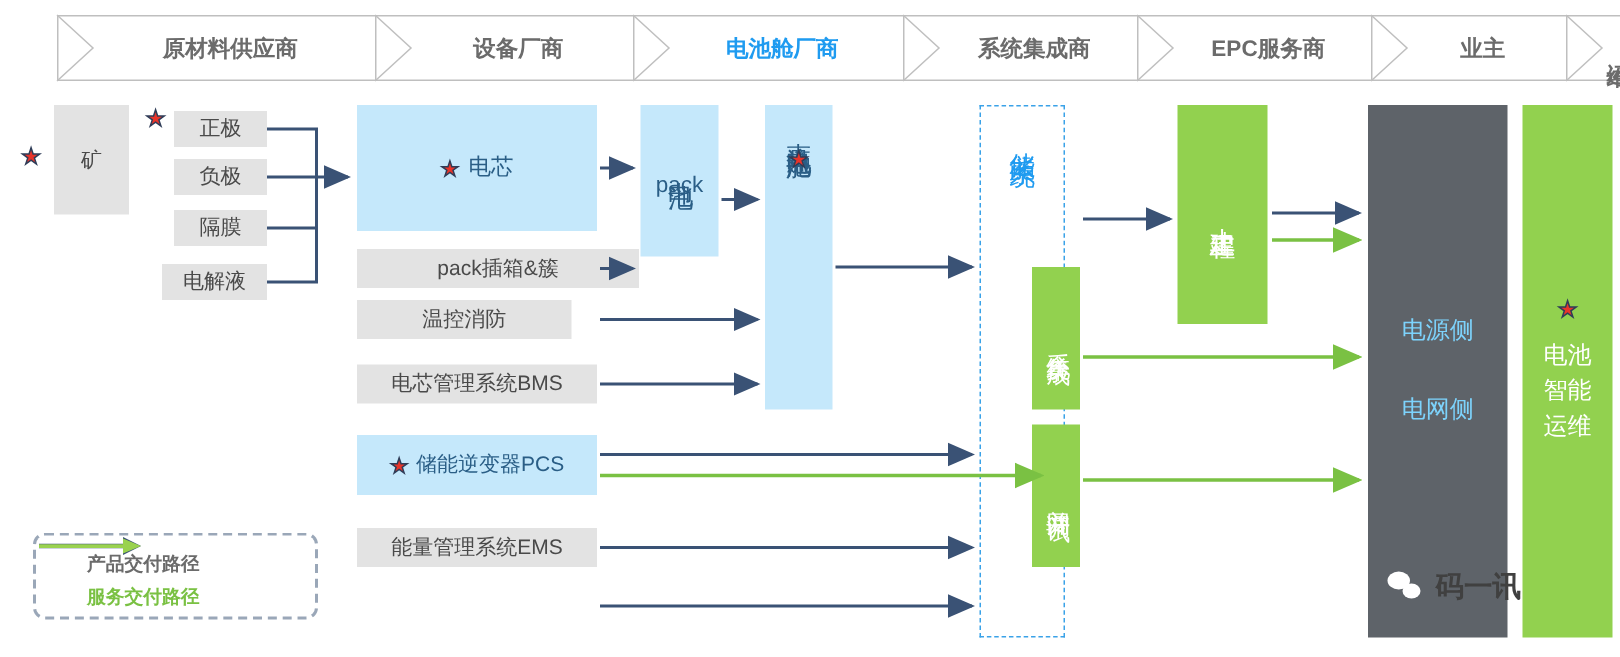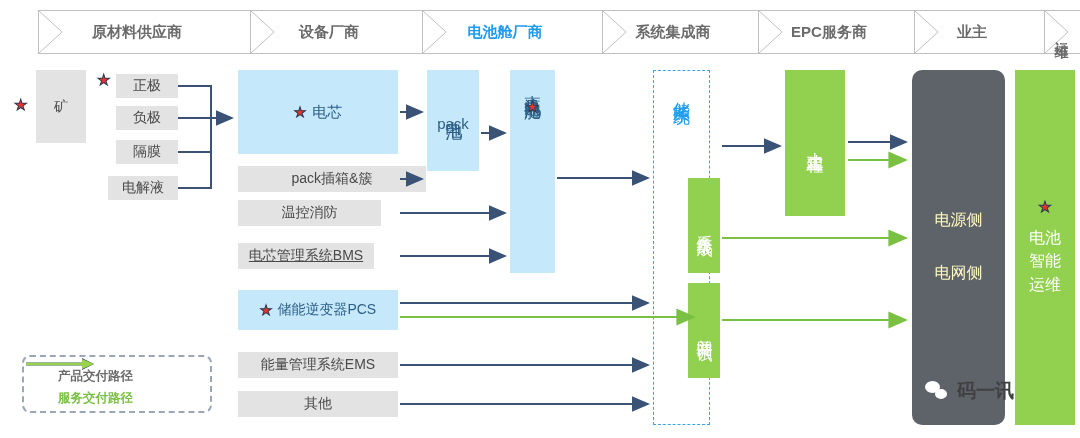--- a/index.html
+++ b/index.html
@@ -1,35 +1,35 @@
 <!DOCTYPE html>
 <html><head>
 <meta charset="utf-8">
 <style>
   html,body{margin:0;padding:0;background:#ffffff;}
   body{width:1080px;height:438px;position:relative;overflow:hidden;
        font-family:"Liberation Sans","DejaVu Sans",sans-serif;color:#595959;}
   .stage{position:absolute;left:0;top:0;width:1080px;height:438px;}
   .abs{position:absolute;box-sizing:border-box;}
-  .chev-wrap{position:absolute;height:44px;}
+  .chev-wrap{position:absolute;height:44px;padding-left:33px;}
   .chev-body{position:absolute;inset:0;background:#fff;
              border-top:1px solid #bfbfbf;border-bottom:1px solid #bfbfbf;border-left:1px solid #bfbfbf;}
   .chev-arrowline{position:absolute;right:-1px;top:0;width:26px;height:44px;}
   .chev-txt{position:absolute;inset:0;display:flex;align-items:center;justify-content:center;
             font-weight:bold;font-size:15px;color:#6b6b6b;padding-right:14px;}
   .chev-txt.blue{color:#1f9bf0;}
   .chev-txt.vert{writing-mode:vertical-rl;text-orientation:upright;letter-spacing:1px;padding-right:0;font-size:14px;}
 
   
   .box{display:flex;align-items:center;justify-content:center;text-align:center;
        font-size:14px;line-height:1.25;}
   .gray{background:#e3e3e3;color:#4a4a4a;}
   .lblue{background:#c5e8fb;color:#2a5e86;}
   .green{background:#92d14f;color:#ffffff;}
-  .dgray{background:#5e6369;color:#fef9c3;border-radius:10px;}
+  .dgray{background:#5e6369;color:#7dd3fc;}
   .vtext{writing-mode:vertical-rl;text-orientation:upright;letter-spacing:2px;}
 
   .star{color:#e8342a;font-size:15px;line-height:1;
         text-shadow:0 0 0 #2f3d58;-webkit-text-stroke:1px #2f3d58;}
   .star.sm{font-size:14px;}
 
   svg{position:absolute;left:0;top:0;overflow:visible;}
 
   .legend{border:2px dashed #9aa7b8;border-radius:8px;background:#fff;}
   .legend-row{display:flex;align-items:center;height:22px;}
@@ -127,32 +127,29 @@
   <div class="abs box lblue" style="left:238px;top:70px;width:160px;height:84px;font-size:15px;">
     <span class="star sm" style="margin-right:6px;">★</span>
     <span>电芯</span>
   </div>
   <div class="abs box gray" style="left:238px;top:166px;width:188px;height:26px;">
     <span>pack插箱&amp;簇</span>
   </div>
   <div class="abs box gray" style="left:238px;top:200px;width:143px;height:26px;">
     <span>温控消防</span>
   </div>
-  <div class="abs box gray" style="left:238px;top:243px;width:136px;height:26px;text-decoration:underline;">
+  <div class="abs box gray" style="left:238px;top:243px;width:160px;height:26px;">
     <span>电芯管理系统BMS</span>
   </div>
   <div class="abs box lblue" style="left:238px;top:290px;width:160px;height:40px;">
     <span class="star sm" style="margin-right:5px;">★</span>
     <span>储能逆变器PCS</span>
   </div>
   <div class="abs box gray" style="left:238px;top:352px;width:160px;height:26px;">
     <span>能量管理系统EMS</span>
-  </div>
-  <div class="abs box gray" style="left:238px;top:391px;width:160px;height:26px;">
-    <span>其他</span>
   </div>
 
   <div class="abs lblue" style="left:427px;top:70px;width:52px;height:101px;display:flex;flex-direction:column;
               align-items:center;justify-content:center;font-size:17px;line-height:1.2;">
     <span class="vtext">电池</span>
     <span style="font-size:15px;margin-top:3px;">pack</span>
   </div>
 
   <div class="abs lblue" style="left:510px;top:70px;width:45px;height:203px;display:flex;flex-direction:column;
               align-items:center;justify-content:flex-start;padding-top:12px;font-size:17px;">

